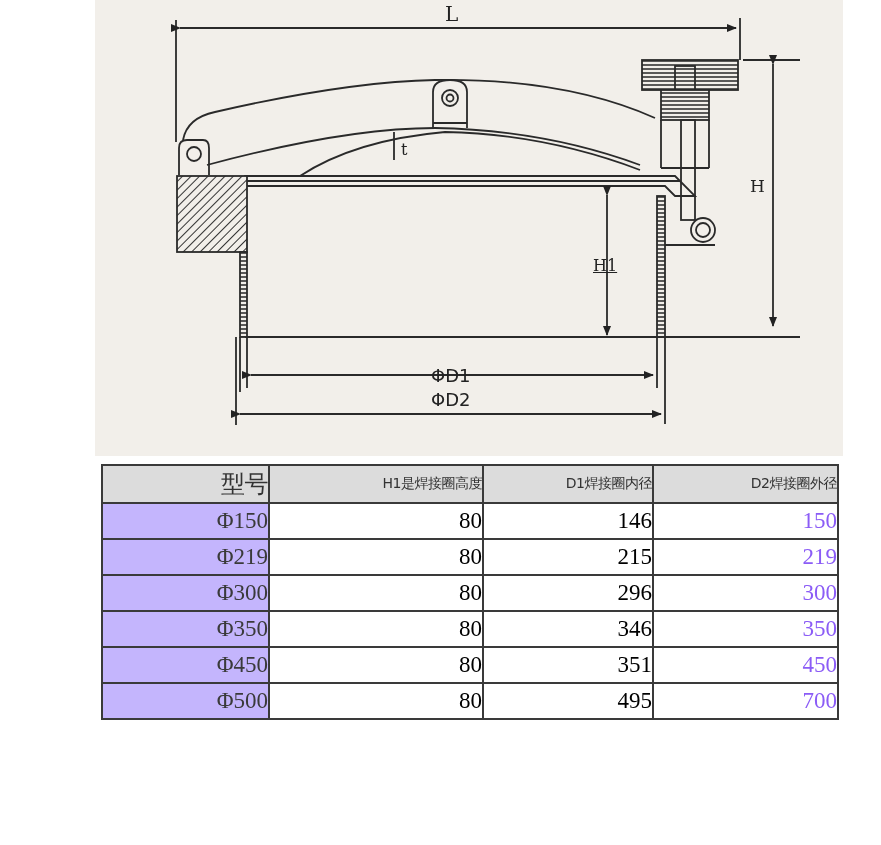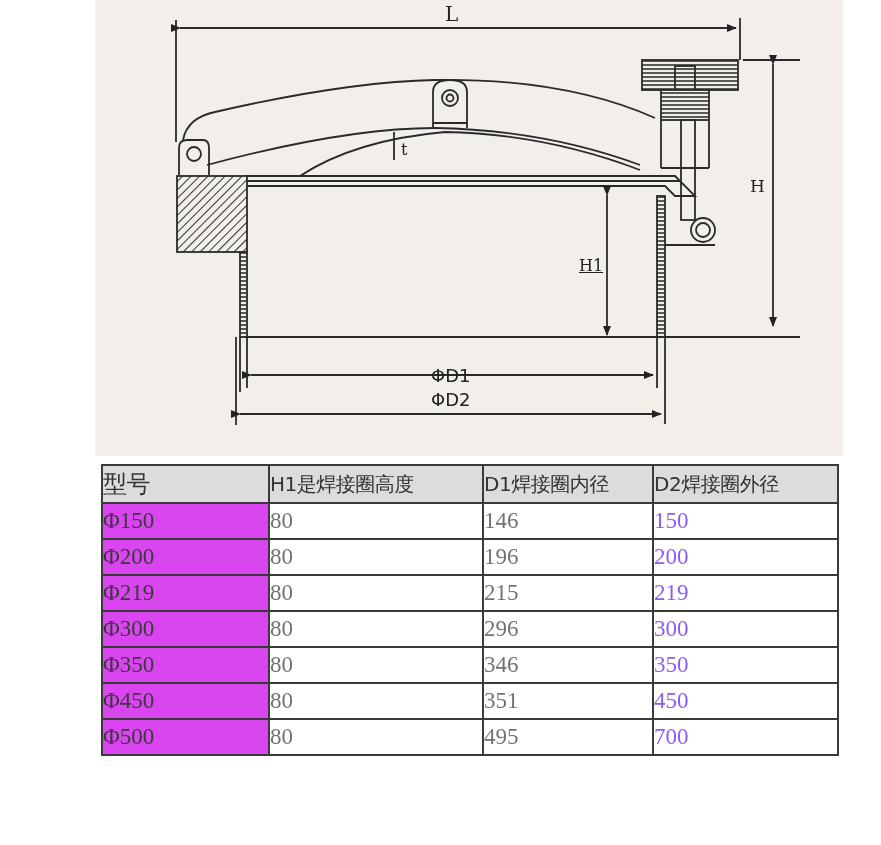--- a/index.html
+++ b/index.html
@@ -2,25 +2,25 @@
 <html><head>
 <meta charset="utf-8">
 <style>
   html,body{margin:0;padding:0;background:#ffffff;}
   body{width:881px;height:845px;position:relative;overflow:hidden;font-family:"DejaVu Serif","Liberation Serif",serif;}
   .drawing{position:absolute;left:95px;top:0;width:748px;height:456px;background:#f2efea;}
   .drawing svg{position:absolute;left:0;top:0;}
   .dimlabel{position:absolute;font-family:"DejaVu Serif","Liberation Serif",serif;color:#222;}
   .dimlabel.sans{font-family:"DejaVu Sans","Liberation Sans",sans-serif;}
   table.spec{position:absolute;left:101px;top:464px;width:736px;border-collapse:collapse;table-layout:fixed;}
-  table.spec th, table.spec td{border:2px solid #3a3a3a;height:34px;padding:0;text-align:left;vertical-align:middle;font-weight:normal;}
-  table.spec th{background:#dcdcdc;color:#333;font-size:20px;font-family:"DejaVu Sans","Liberation Sans",sans-serif;height:36px;letter-spacing:-0.5px;}
+  table.spec th, table.spec td{border:2px solid #3a3a3a;height:34px;padding:0;text-align:right;vertical-align:middle;font-weight:normal;}
+  table.spec th{background:#dcdcdc;color:#333;font-size:14px;font-family:"DejaVu Sans","Liberation Sans",sans-serif;height:36px;letter-spacing:-0.5px;}
   table.spec th.h0{font-size:24px;}
-  table.spec td{font-size:23px;color:#737373;background:#ffffff;font-family:"Liberation Serif","DejaVu Serif",serif;}
-  table.spec td.model{background:#d946ef;color:#3a3a3a;}
+  table.spec td{font-size:23px;color:#000000;background:#ffffff;font-family:"Liberation Serif","DejaVu Serif",serif;}
+  table.spec td.model{background:#c4b5fd;color:#3a3a3a;}
   table.spec td.d2{color:#8b5cf6;}
   col.c0{width:167px;} col.c1{width:214px;} col.c2{width:170px;} col.c3{width:185px;}
 </style>
 </head>
 <body>
 
 <div class="drawing">
   <svg width="748" height="456" viewBox="0 0 748 456">
     <defs>
       <pattern id="hatch" width="6" height="6" patternUnits="userSpaceOnUse" patternTransform="rotate(45)">
@@ -88,21 +88,21 @@
       <line x1="562" y1="337" x2="562" y2="388"></line>
       <line x1="570" y1="337" x2="570" y2="424"></line>
       <line x1="141" y1="337" x2="141" y2="425"></line>
       <line x1="156" y1="375" x2="558" y2="375" marker-start="url(#arr)" marker-end="url(#arr)"></line>
       <line x1="145" y1="414" x2="566" y2="414" marker-start="url(#arr)" marker-end="url(#arr)"></line>
     </g>
   </svg>
   <span class="dimlabel" style="left:350px;top:2px;font-size:20px;">L</span>
   <span class="dimlabel" style="left:306px;top:140px;font-size:16px;">t</span>
   <span class="dimlabel" style="left:655px;top:176px;font-size:17px;">H</span>
-  <span class="dimlabel" style="left:484px;top:256px;font-size:16px;text-decoration:underline;">H1</span>
+  <span class="dimlabel" style="left:498px;top:256px;font-size:16px;text-decoration:underline;">H1</span>
   <span class="dimlabel sans" style="left:336px;top:365px;font-size:18px;">ΦD1</span>
   <span class="dimlabel sans" style="left:336px;top:389px;font-size:18px;">ΦD2</span>
 </div>
 
 <table class="spec">
   <colgroup>
       <col class="c0">
       <col class="c1">
       <col class="c2">
       <col class="c3">
@@ -114,26 +114,20 @@
       <th>D1焊接圈内径</th>
       <th>D2焊接圈外径</th>
     </tr>
   </thead>
   <tbody>
     <tr>
       <td class="model">Φ150</td>
       <td>80</td>
       <td>146</td>
       <td class="d2">150</td>
-    </tr>
-    <tr>
-      <td class="model">Φ200</td>
-      <td>80</td>
-      <td>196</td>
-      <td class="d2">200</td>
     </tr>
     <tr>
       <td class="model">Φ219</td>
       <td>80</td>
       <td>215</td>
       <td class="d2">219</td>
     </tr>
     <tr>
       <td class="model">Φ300</td>
       <td>80</td>

